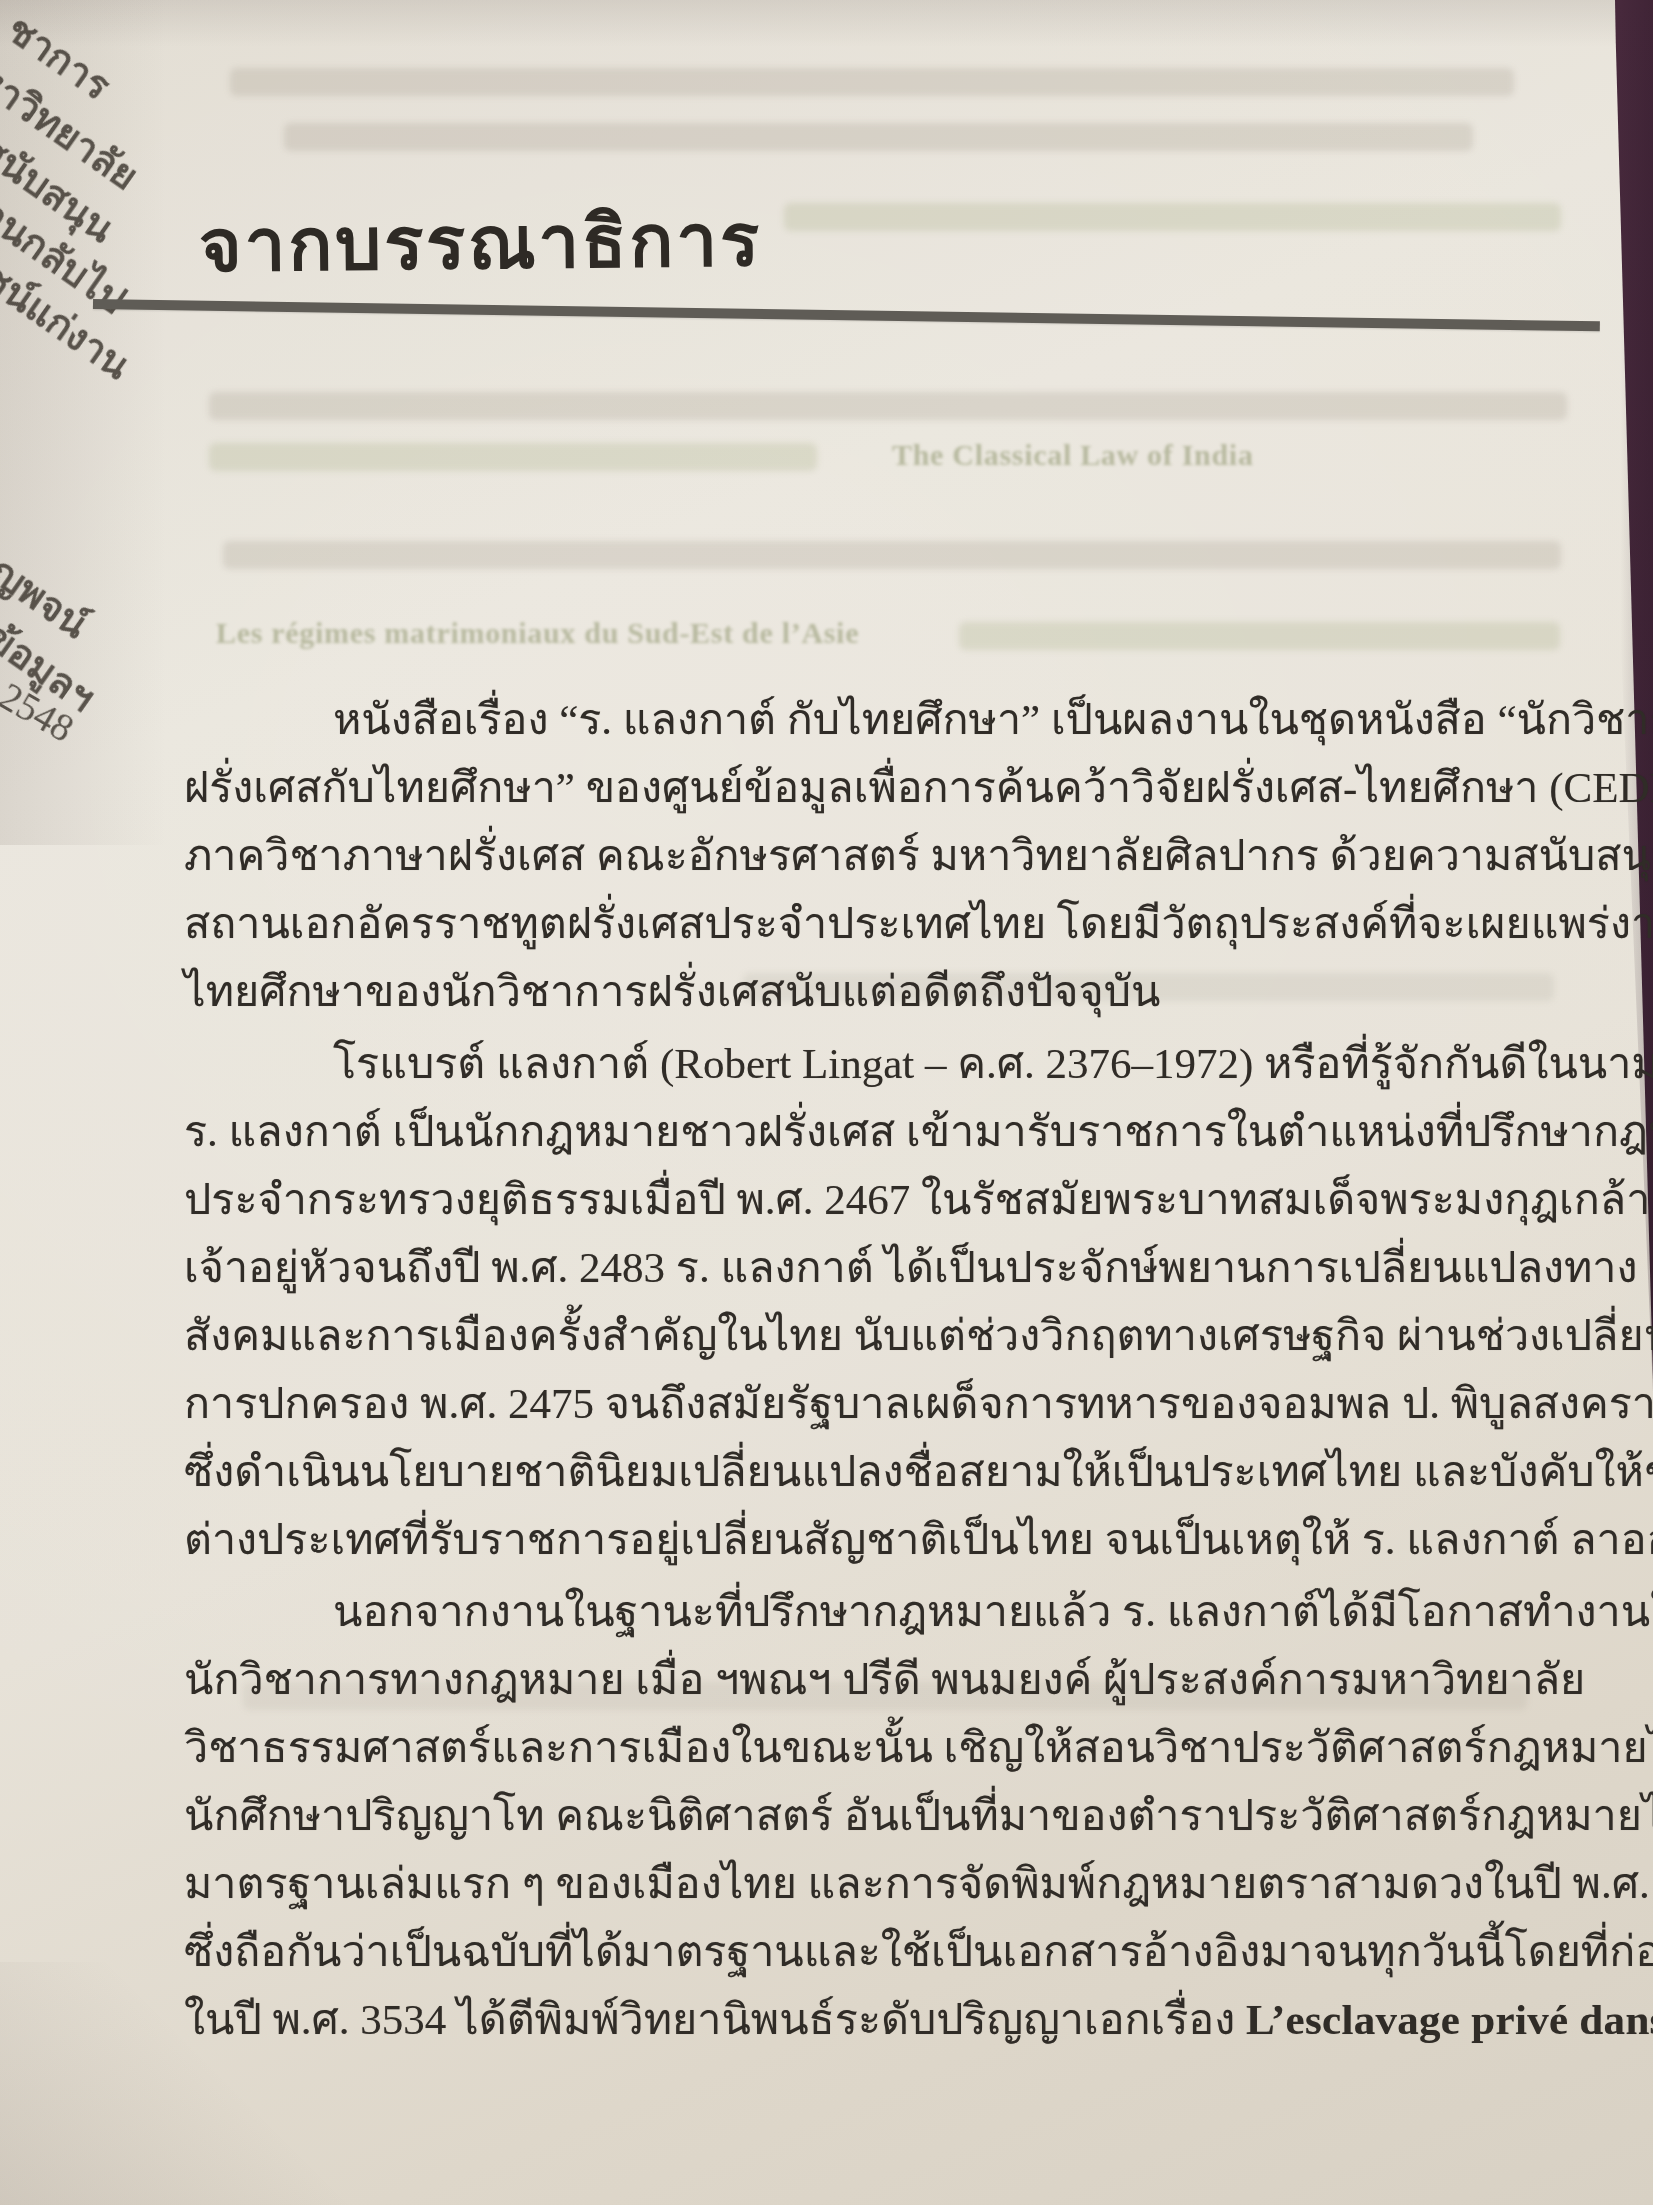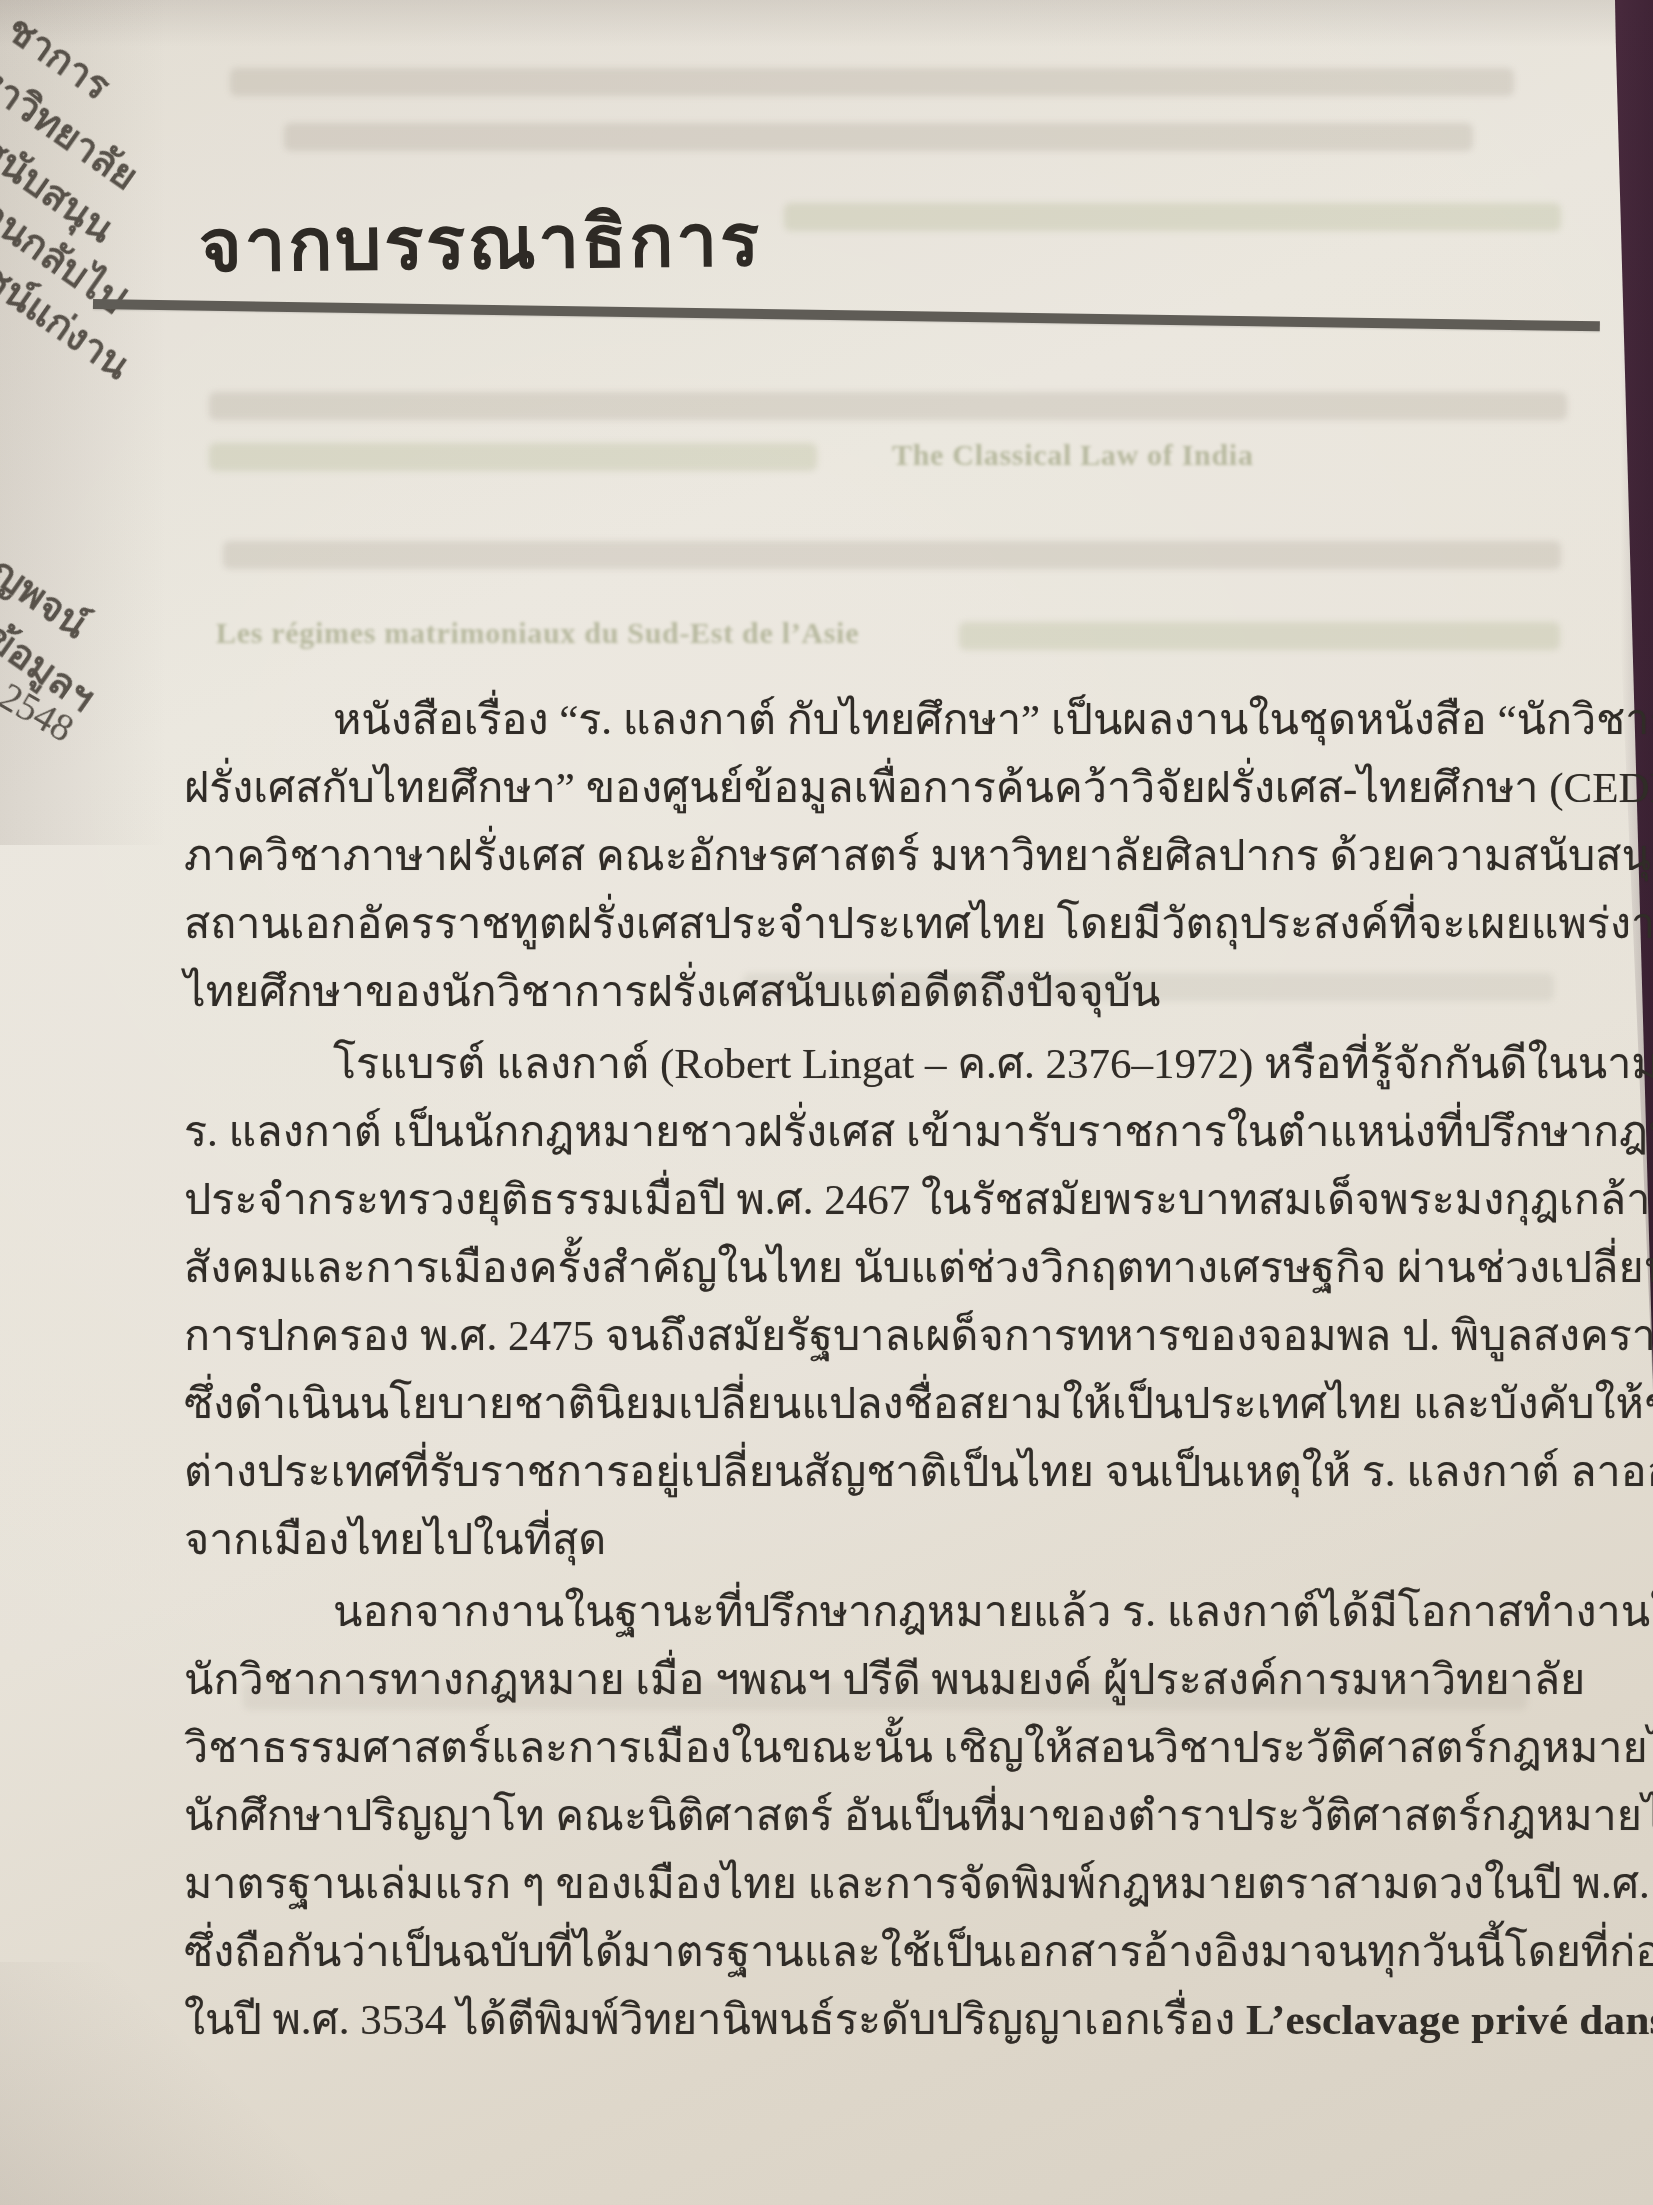--- a/index.html
+++ b/index.html
@@ -96,25 +96,25 @@
       <div class="line indent">หนังสือเรื่อง “ร. แลงกาต์ กับไทยศึกษา” เป็นผลงานในชุดหนังสือ “นักวิชาการ</div>
       <div class="line">ฝรั่งเศสกับไทยศึกษา” ของศูนย์ข้อมูลเพื่อการค้นคว้าวิจัยฝรั่งเศส-ไทยศึกษา (CEDREFT)</div>
       <div class="line">ภาควิชาภาษาฝรั่งเศส คณะอักษรศาสตร์ มหาวิทยาลัยศิลปากร ด้วยความสนับสนุนจาก</div>
       <div class="line">สถานเอกอัครราชทูตฝรั่งเศสประจำประเทศไทย โดยมีวัตถุประสงค์ที่จะเผยแพร่งานด้าน</div>
       <div class="line">ไทยศึกษาของนักวิชาการฝรั่งเศสนับแต่อดีตถึงปัจจุบัน</div>
     </div>
     <div class="para">
       <div class="line indent">โรแบรต์ แลงกาต์ (Robert Lingat – ค.ศ. 2376–1972) หรือที่รู้จักกันดีในนาม</div>
       <div class="line">ร. แลงกาต์ เป็นนักกฎหมายชาวฝรั่งเศส  เข้ามารับราชการในตำแหน่งที่ปรึกษากฎหมาย</div>
       <div class="line">ประจำกระทรวงยุติธรรมเมื่อปี พ.ศ. 2467 ในรัชสมัยพระบาทสมเด็จพระมงกุฎเกล้า</div>
+      <div class="line">เจ้าอยู่หัวจนถึงปี พ.ศ. 2483   ร. แลงกาต์ ได้เป็นประจักษ์พยานการเปลี่ยนแปลงทาง</div>
       <div class="line">สังคมและการเมืองครั้งสำคัญในไทย นับแต่ช่วงวิกฤตทางเศรษฐกิจ ผ่านช่วงเปลี่ยนแปลง</div>
       <div class="line">การปกครอง พ.ศ. 2475 จนถึงสมัยรัฐบาลเผด็จการทหารของจอมพล ป. พิบูลสงคราม</div>
       <div class="line">ซึ่งดำเนินนโยบายชาตินิยมเปลี่ยนแปลงชื่อสยามให้เป็นประเทศไทย  และบังคับให้ชาว</div>
       <div class="line">ต่างประเทศที่รับราชการอยู่เปลี่ยนสัญชาติเป็นไทย จนเป็นเหตุให้ ร. แลงกาต์ ลาออกและ</div>
-      <div class="line">จากเมืองไทยไปในที่สุด</div>
     </div>
     <div class="para">
       <div class="line indent">นอกจากงานในฐานะที่ปรึกษากฎหมายแล้ว ร. แลงกาต์ได้มีโอกาสทำงานในฐานะ</div>
       <div class="line">นักวิชาการทางกฎหมาย เมื่อ ฯพณฯ ปรีดี พนมยงค์ ผู้ประสงค์การมหาวิทยาลัย</div>
       <div class="line">วิชาธรรมศาสตร์และการเมืองในขณะนั้น  เชิญให้สอนวิชาประวัติศาสตร์กฎหมายไทยแก่</div>
       <div class="line">นักศึกษาปริญญาโท คณะนิติศาสตร์ อันเป็นที่มาของตำราประวัติศาสตร์กฎหมายไทยที่ได้</div>
       <div class="line">มาตรฐานเล่มแรก ๆ ของเมืองไทย และการจัดพิมพ์กฎหมายตราสามดวงในปี พ.ศ. 2482</div>
       <div class="line">ซึ่งถือกันว่าเป็นฉบับที่ได้มาตรฐานและใช้เป็นเอกสารอ้างอิงมาจนทุกวันนี้โดยที่ก่อนหน้านั้น</div>
       <div class="line">
         <span>ในปี พ.ศ. 3534 ได้ตีพิมพ์วิทยานิพนธ์ระดับปริญญาเอกเรื่อง </span><span class="latin-bold">L’esclavage privé dans le</span>

